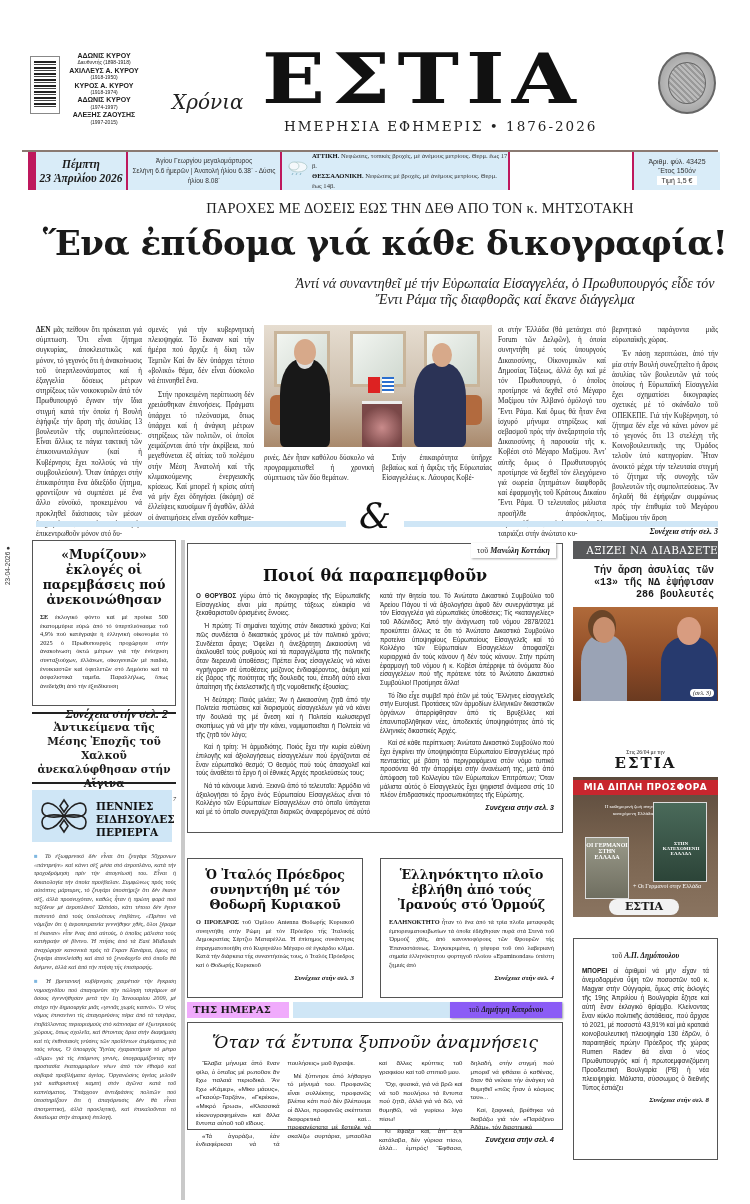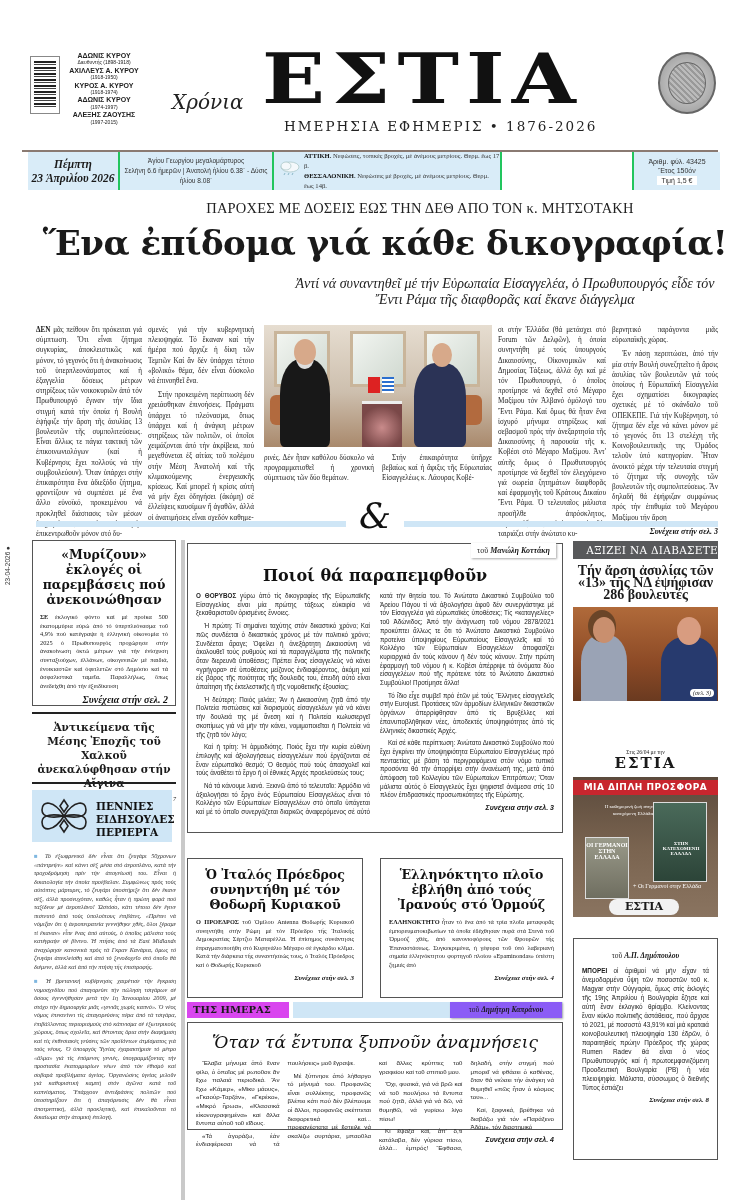--- a/index.html
+++ b/index.html
@@ -17,21 +17,21 @@
     background: linear-gradient(180deg, #e4c994 0%, #b88c4f 60%, #d8b47a 100%); -webkit-background-clip: text; background-clip: text; -webkit-text-fill-color: transparent; }
   .logo-chronia { position: absolute; left: 172px; top: 50px; font-family: "DejaVu Serif", serif; font-style: italic; font-size: 20px; color: #222; }
   .logo-estia { position: absolute; left: 262px; top: 2px; font-family: "DejaVu Serif", serif; font-weight: 900; font-size: 70px; line-height: 74px; letter-spacing: 6px; color: #111; transform: scaleX(1.18); transform-origin: left; }
   .logo-sub { position: absolute; left: 284px; top: 78px; font-family: "DejaVu Serif", serif; font-size: 13.5px; letter-spacing: 2px; color: #222; }
   .seal { position: absolute; left: 658px; top: 12px; width: 58px; height: 62px; border-radius: 50%; border: 2px solid #666; background: radial-gradient(circle, #ddd 0%, #aaa 70%, #888 100%); }
   .seal .inner { position: absolute; left: 8px; top: 8px; right: 8px; bottom: 8px; border-radius: 50%; border: 1px solid #666; background: repeating-linear-gradient(45deg, #bbb 0 2px, #999 2px 4px); }
 
   .rule-top { position: absolute; left: 22px; top: 150px; width: 696px; height: 2px; background: #8a7a72; }
 
   
-  .infobar { position: absolute; left: 28px; top: 152px; width: 692px; height: 38px; display: flex; gap: 2px; background: #22c55e; }
+  .infobar { position: absolute; left: 28px; top: 152px; width: 692px; height: 38px; display: flex; gap: 2px; background: #be185d; padding-left: 8px; }
   .ib { background: #d9ecf8; height: 100%; display: flex; flex-direction: column; justify-content: center; }
   .ib-date { width: 90px; text-align: center; font-style: italic; font-weight: bold; font-size: 11.5px; line-height: 14px; }
   .ib-saint { width: 152px; text-align: center; font-family: "Liberation Sans", sans-serif; font-size: 6.6px; line-height: 10px; color: #333; }
   .ib-weather { width: 226px; position: relative; padding-left: 30px; font-family: "Liberation Serif", serif; font-size: 6.6px; line-height: 10px; color: #333; }
   .ib-weather b { color: #111; }
   .cloud-icon { position: absolute; left: 5px; top: 8px; width: 22px; height: 16px; }
   .ib-issue { width: 86px; text-align: center; font-family: "Liberation Sans", sans-serif; font-size: 7px; line-height: 9px; color: #333; }
   .ib-price { display: inline-block; background: #fff; padding: 0 4px; margin-top: 1px; }
   .ib-gap { flex: 1; background: #fff; }
 
@@ -86,32 +86,32 @@
   .cbox .box-h { font-size: 16px; line-height: 20px; margin-top: 18px; margin-bottom: 6px; }
   .cols2 { column-count: 2; column-gap: 10px; font-family: "Liberation Sans", sans-serif; font-size: 6.3px; line-height: 8.7px; text-align: justify; color: #222; }
   .cols2 p { text-indent: 8px; margin-bottom: 4px; }
   .cols2 p.first { text-indent: 0; }
 
   .sbox1 { left: 187px; top: 858px; width: 176px; height: 140px; padding: 8px 8px; }
   .sbox2 { left: 380px; top: 858px; width: 183px; height: 140px; padding: 8px 8px; }
   .sbox1 .box-h, .sbox2 .box-h { font-size: 12.5px; line-height: 15px; margin-bottom: 6px; }
 
   .themeras-bar { position: absolute; left: 187px; top: 1002px; width: 376px; height: 16px; background: #cfe6f6; }
-  .themeras-label { position: absolute; left: 187px; top: 1002px; width: 106px; height: 16px; background: #d946ef; font-family: "DejaVu Serif", serif; font-weight: bold; font-size: 10px; line-height: 16px; padding-left: 6px; border-right: 4px solid #fff; }
+  .themeras-label { position: absolute; left: 187px; top: 1002px; width: 106px; height: 16px; background: #f0abfc; font-family: "DejaVu Serif", serif; font-weight: bold; font-size: 10px; line-height: 16px; padding-left: 6px; border-right: 4px solid #fff; }
   .themeras-by { position: absolute; left: 450px; top: 1002px; width: 112px; height: 16px; background: #8b5cf6; font-size: 7.5px; line-height: 16px; text-align: center; box-shadow: 1px 1px 2px #aaa; }
   .themeras-by i { font-weight: bold; }
   .tbox { left: 187px; top: 1022px; width: 376px; height: 108px; padding: 4px 8px; }
   .tbox .box-h { font-style: italic; font-size: 17px; line-height: 22px; margin: 4px 0 6px; font-weight: normal; }
   .cols4 { column-count: 4; column-gap: 8px; font-family: "Liberation Sans", sans-serif; font-size: 6.2px; line-height: 8.6px; text-align: justify; color: #222; }
   .cols4 p { text-indent: 6px; margin-bottom: 4px; }
 
   
   .axizei { position: absolute; left: 573px; top: 541px; width: 145px; height: 200px; background: #fff; }
   .axizei .hdr { background: #58595b; color: #fff; text-align: right; font-family: "DejaVu Serif", serif; font-size: 10.5px; line-height: 18px; letter-spacing: 0.3px; }
-  .axizei .t { text-align: center; font-family: Liberation Serif, serif; font-weight: bold; font-size: 14px; line-height: 12px; padding: 6px 4px; }
+  .axizei .t { text-align: right; font-family: Liberation Mono, monospace; font-weight: bold; font-size: 10px; line-height: 12px; padding: 6px 4px; }
   .axizei .pic { position: relative; height: 94px; background: linear-gradient(180deg, #b06a3a 0%, #8c4a26 60%, #6a3a20 100%); overflow: hidden; }
   .axizei .p1 { position: absolute; left: 8px; top: 28px; width: 46px; height: 66px; background: #9aa3b5; border-radius: 40% 40% 0 0; }
   .axizei .h1 { position: absolute; left: 20px; top: 10px; width: 22px; height: 26px; background: #c98f6e; border-radius: 50%; box-shadow: -2px -4px 0 3px #6a4528; }
   .axizei .p2 { position: absolute; left: 88px; top: 30px; width: 56px; height: 64px; background: #273a6e; border-radius: 40% 40% 0 0; }
   .axizei .h2 { position: absolute; left: 104px; top: 10px; width: 24px; height: 28px; background: #d89c80; border-radius: 50%; }
   .axizei .pg { position: absolute; right: 4px; bottom: 4px; background: #fff; font-size: 6px; padding: 1px 3px; font-style: italic; border-radius: 4px; }
 
   .promo { position: absolute; left: 573px; top: 747px; width: 145px; height: 170px; background: linear-gradient(180deg, #fff 0, #fff 30px, #5b4a3c 30px, #7a6450 60%, #8a7460 100%); overflow: hidden; }
   .promo .small-top { text-align: center; font-size: 5.5px; padding-top: 2px; }
   .promo .estia-s { text-align: center; font-family: "DejaVu Serif", serif; font-weight: 900; font-size: 15px; line-height: 16px; letter-spacing: 2px; }
@@ -233,21 +233,21 @@
 <div class="ampersand">&amp;</div>
 
 <div class="vert-date">
     <span>23-04-2026 ●</span>
   </div>
 <div class="grey-bar"></div>
 
 <div class="box lbox1">
   <div class="box-h">«Μυρίζουν» ἐκλογές οἱ παρεμβάσεις πού ἀνεκοινώθησαν</div>
   <div class="small"><b>ΣΕ</b> <span>ἐκλογικό φόντο καί μέ προίκα 500 ἑκατομμύρια εὐρώ ἀπό τό ὑπερπλεόνασμα τοῦ 4,9% πού κατέγραψε ἡ ἑλληνική οἰκονομία τό 2025 ὁ Πρωθυπουργός προχώρησε στήν ἀνακοίνωση ὀκτώ μέτρων γιά τήν ἐνίσχυση συνταξιούχων, ἐλλάνων, οἰκογενειῶν μέ παιδιά, ἐνοικιαστῶν καί ὀφειλετῶν στό Δημόσιο καί τά ἀσφαλιστικά ταμεῖα. Παραλλήλως, ὅπως ἀνεδείχθη ἀπό τήν ἐξειδίκευση</span></div>
-  <div class="cont" style="margin-top:4px; font-size:10px;">Συνέχεια στήν σελ. 2</div>
+  <div class="cont" style="margin-top:17px; font-size:12px;">Συνέχεια στήν σελ. 2</div>
 </div>
 <div class="rule-blk" style="left:32px; top:712px; width:144px;"></div>
 <div class="ltitle2">
   <span>Ἀντικείμενα τῆς Μέσης Ἐποχῆς τοῦ Χαλκοῦ ἀνεκαλύφθησαν στήν Αἴγινα</span>
   <span class="det">Λεπτομέρειες στήν σελ. 7</span>
 </div>
 <div class="rule-blk" style="left:32px; top:782px; width:144px;"></div>
 <div class="perierga">
   <svg class="emblem" viewBox="0 0 52 40">
     <g fill="none" stroke="#222" stroke-width="1.6">

